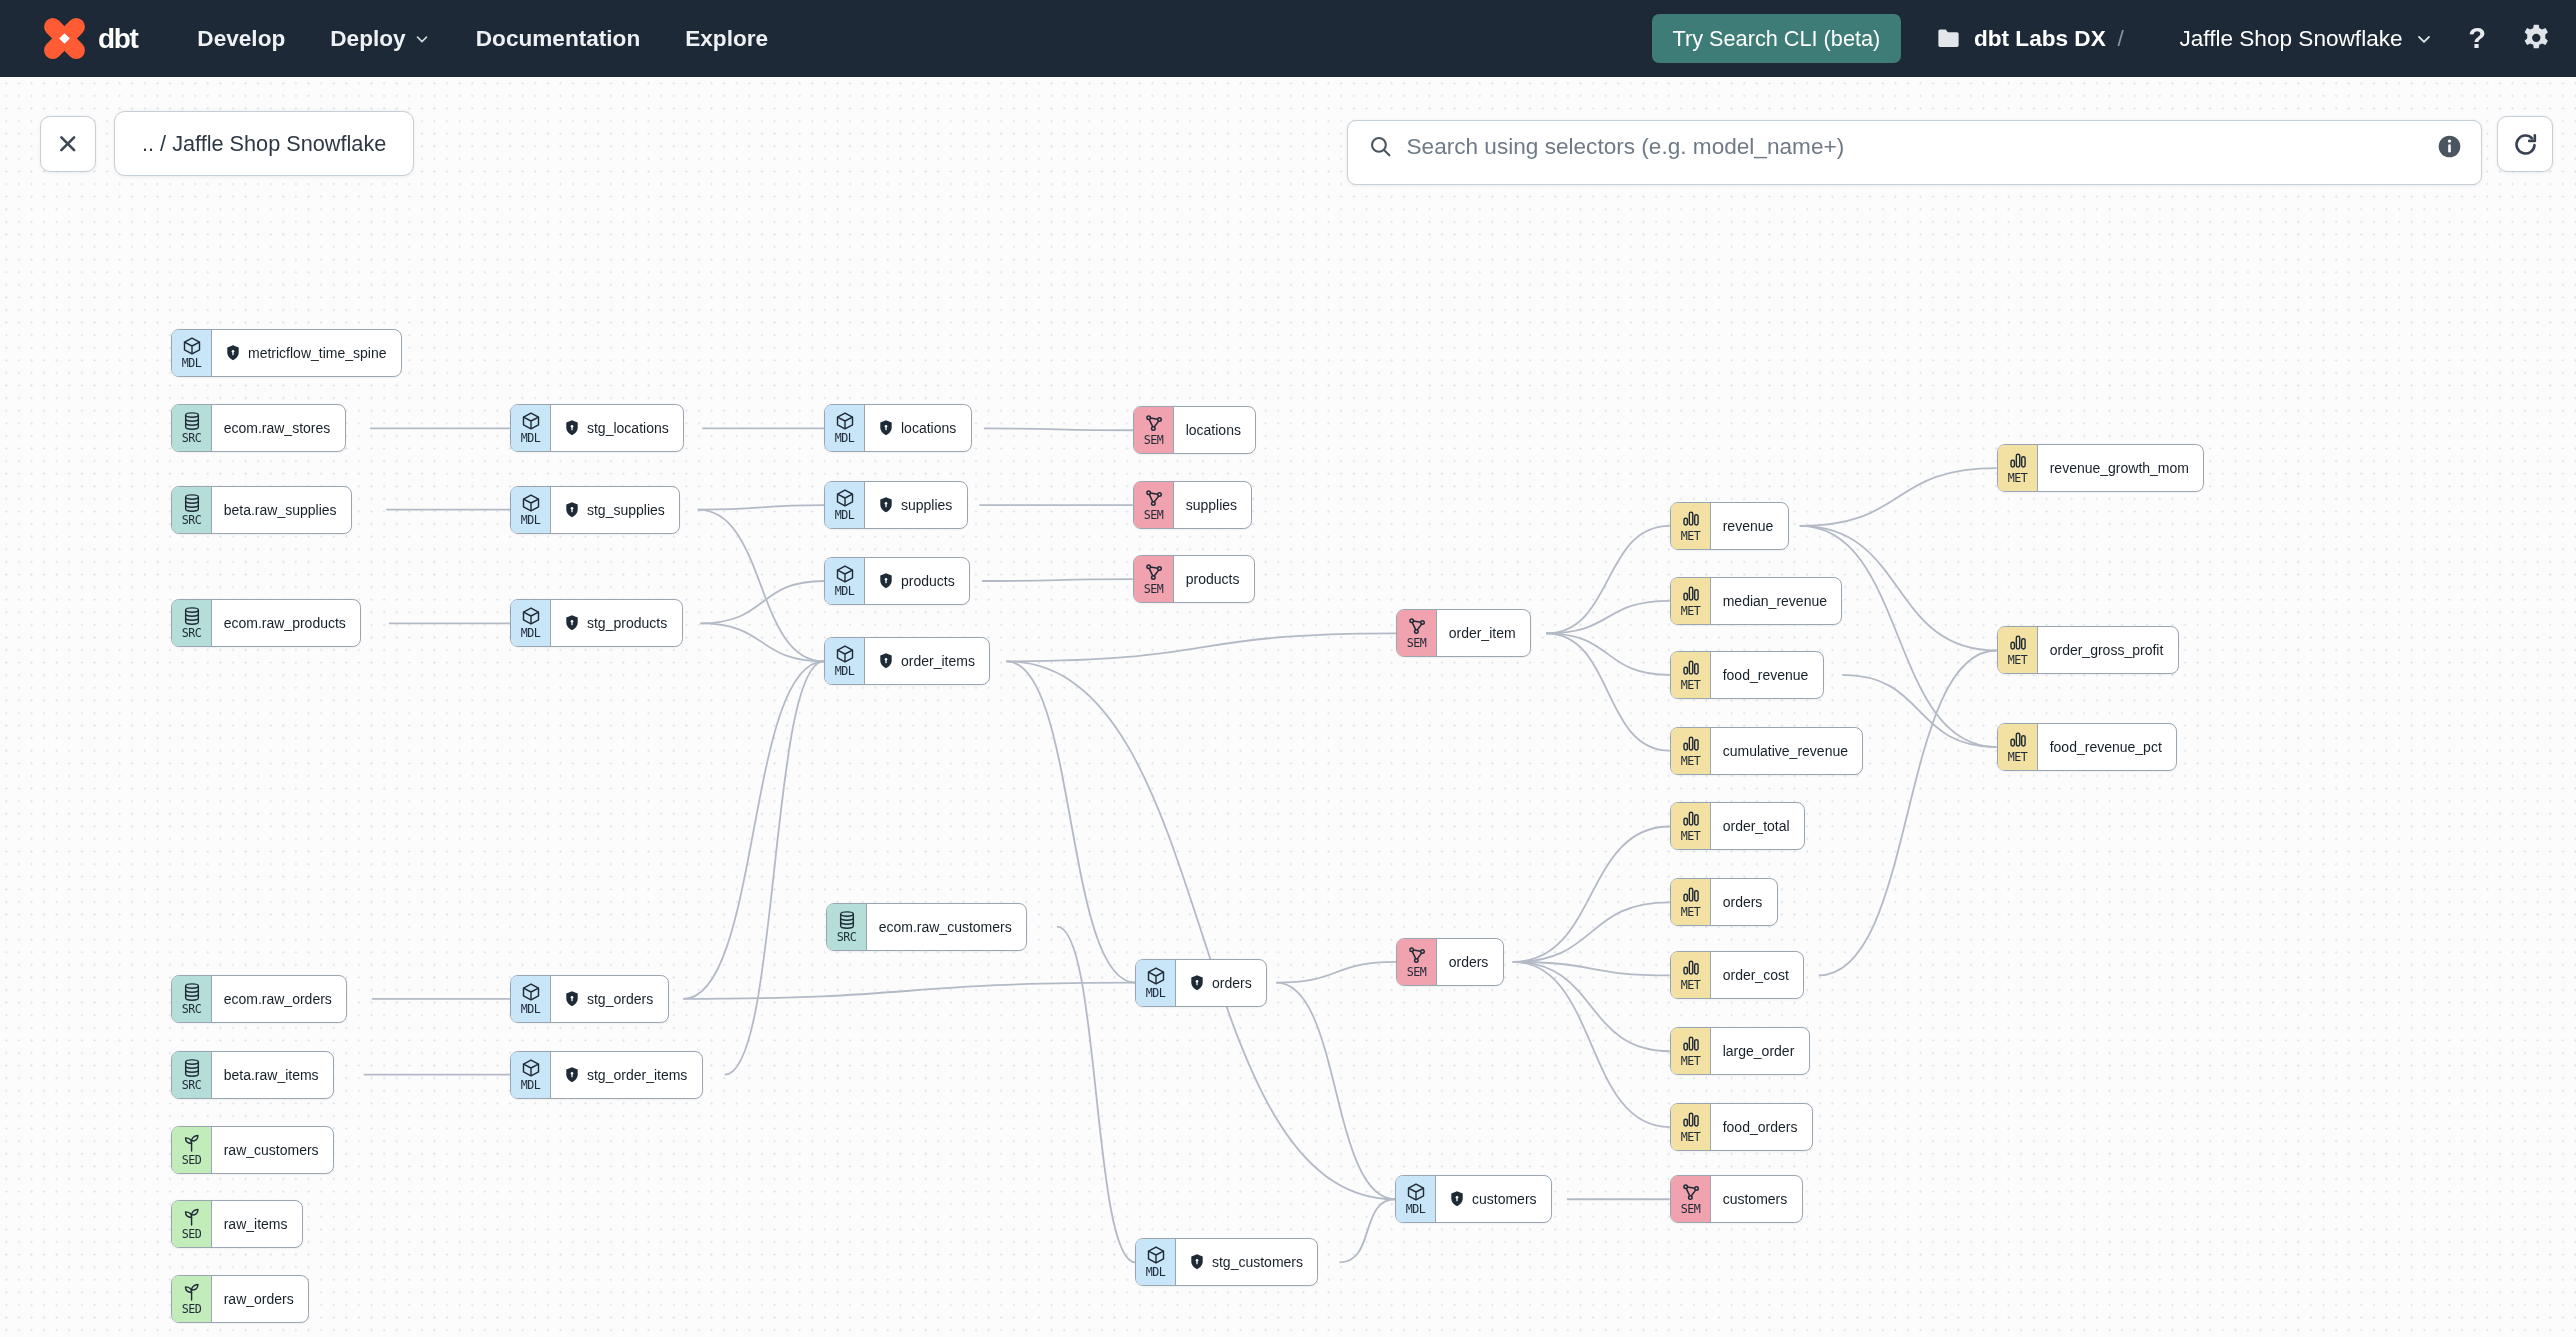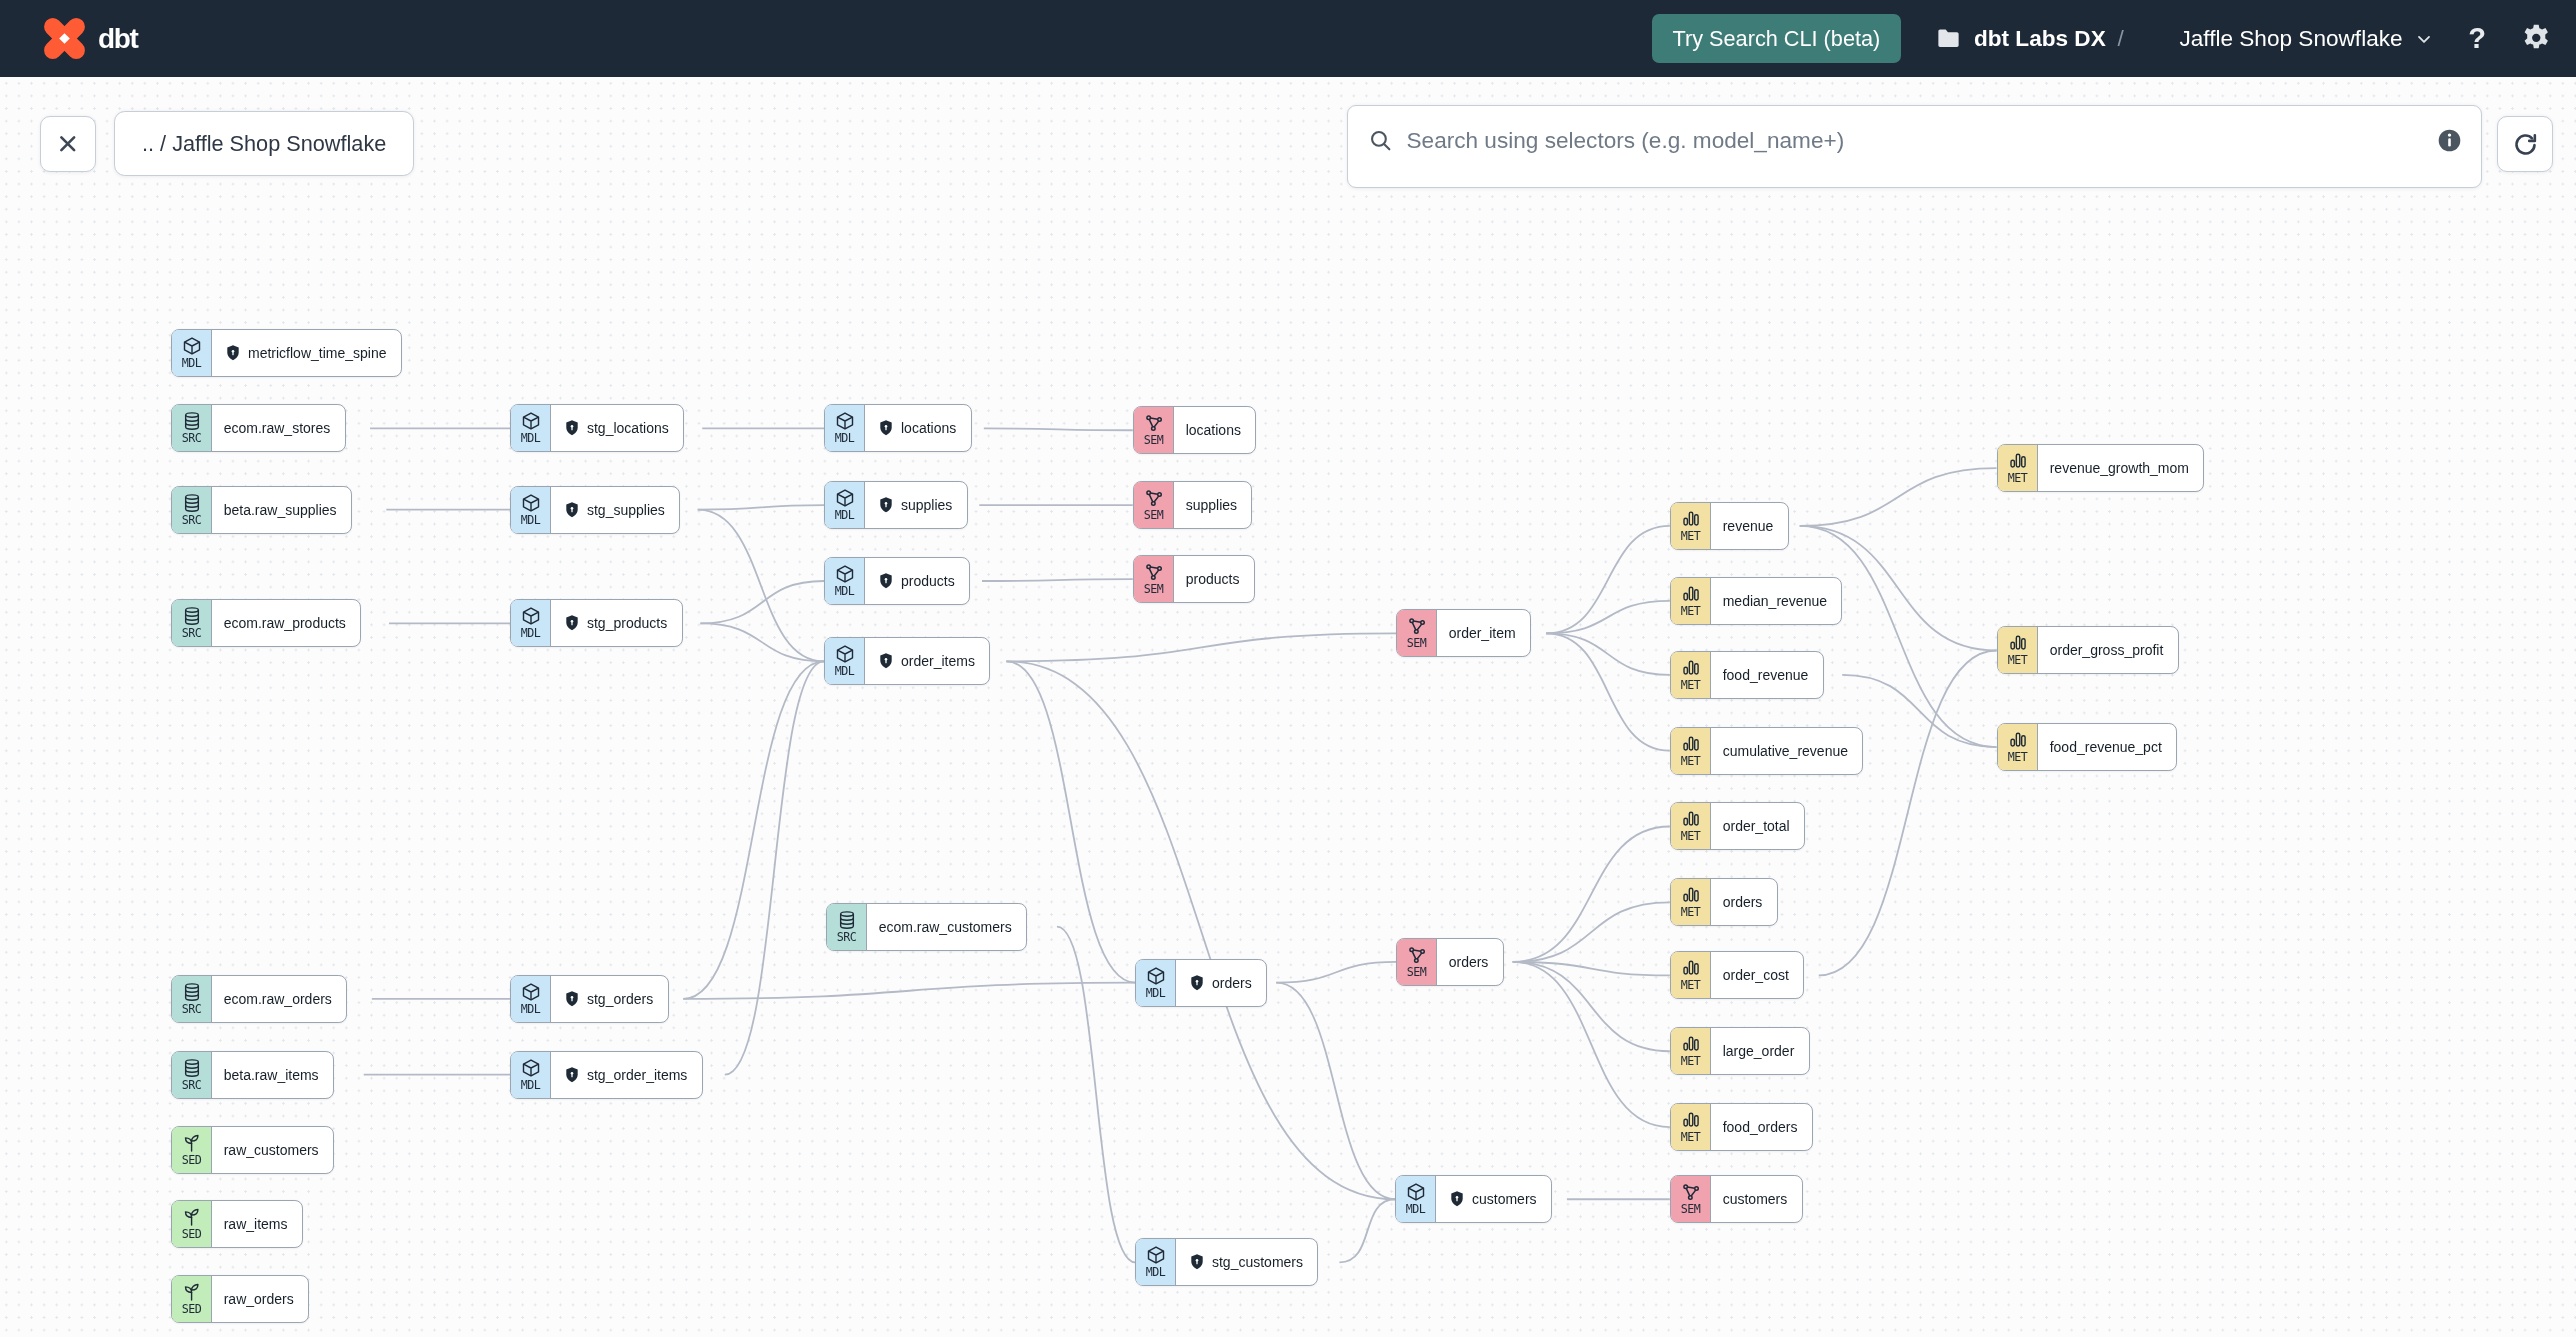--- a/index.html
+++ b/index.html
@@ -33,21 +33,21 @@
   .canvas { position:absolute; left:0; top:77px; right:0; bottom:0;
     background-color:#fcfcfd;
     background-image:radial-gradient(circle, #e4e7ea 1.2px, transparent 1.2px);
     background-size:12.6px 12.6px; }
 
   
   .panel { position:absolute; background:#fff; border:1.4px solid #c6ced6; box-shadow:0 0.9px 3.6px rgba(16,24,40,.07); z-index:20; }
   .close-btn { left:40px; top:116px; width:56px; height:56px; border-radius:10px; display:flex; align-items:center; justify-content:center; cursor:pointer; }
   .close-btn svg { width:23.5px; height:23.5px; }
   .crumb { left:114px; top:111px; height:65px; border-radius:10.8px; display:flex; align-items:center; padding:0 27px; font-size:21.7px; color:#2e3845; cursor:pointer; }
-  .searchbar { left:1347px; top:105px; width:1135px; height:83px; border-radius:9px; display:flex; align-items:center; padding:0 18px 12px 20px; gap:13.5px; }
+  .searchbar { left:1347px; top:120px; width:1135px; height:65px; border-radius:9px; display:flex; align-items:center; padding:0 18px 12px 20px; gap:13.5px; }
   .searchbar .mag { width:25px; height:25px; display:flex; }
   .searchbar .mag svg { width:25px; height:25px; }
   .searchbar input { flex:1; border:none; outline:none; font-size:22.6px; color:#374151; font-family:"Liberation Sans",sans-serif; background:transparent; }
   .searchbar input::placeholder { color:#6f7a87; }
   .info-btn { width:27px; height:27px; display:flex; cursor:pointer; }
   .info-btn svg { width:27px; height:27px; }
   .refresh-btn { left:2497px; top:116px; width:56px; height:56px; border-radius:10px; display:flex; align-items:center; justify-content:center; cursor:pointer; }
   .refresh-btn svg { width:27px; height:27px; }
 
   
@@ -68,20 +68,30 @@
   <span class="logo">
     <svg viewBox="0 0 48 48">
       <g stroke="#ff5c35" stroke-width="17" stroke-linecap="round">
         <path d="M12.5 12.5 35.5 35.5" fill="none"></path>
         <path d="M35.5 12.5 12.5 35.5" fill="none"></path>
       </g>
       <rect x="20.3" y="20.3" width="7.4" height="7.4" fill="#ffffff" transform="rotate(45 24 24)"></rect>
     </svg>
   </span>
   <span class="brand">dbt</span>
+  <ul class="main-nav" id="main-nav">
+      <li class="nav-item">Develop</li>
+      <li class="nav-item">Deploy<span class="chev">
+          <svg viewBox="0 0 24 24" fill="none" stroke="currentColor" stroke-width="2.2" stroke-linecap="round" stroke-linejoin="round">
+            <path d="m6 9.5 6 6 6-6"></path>
+          </svg>
+        </span></li>
+      <li class="nav-item">Documentation</li>
+      <li class="nav-item">Explore</li>
+    </ul>
   <div class="nav-right">
     <button class="cta-btn">Try Search CLI (beta)</button>
     <div class="project-switcher">
       <span class="folder">
         <svg viewBox="0 0 24 24" fill="#e2e6ea">
             <path d="M3 5.5C3 4.7 3.7 4 4.5 4h5l2 2.5h8c.8 0 1.5.7 1.5 1.5v10c0 .8-.7 1.5-1.5 1.5h-15c-.8 0-1.5-.7-1.5-1.5z"></path>
           </svg>
       </span>
       <span class="acct-name">dbt Labs DX</span>
       <span class="path-sep">/</span>

